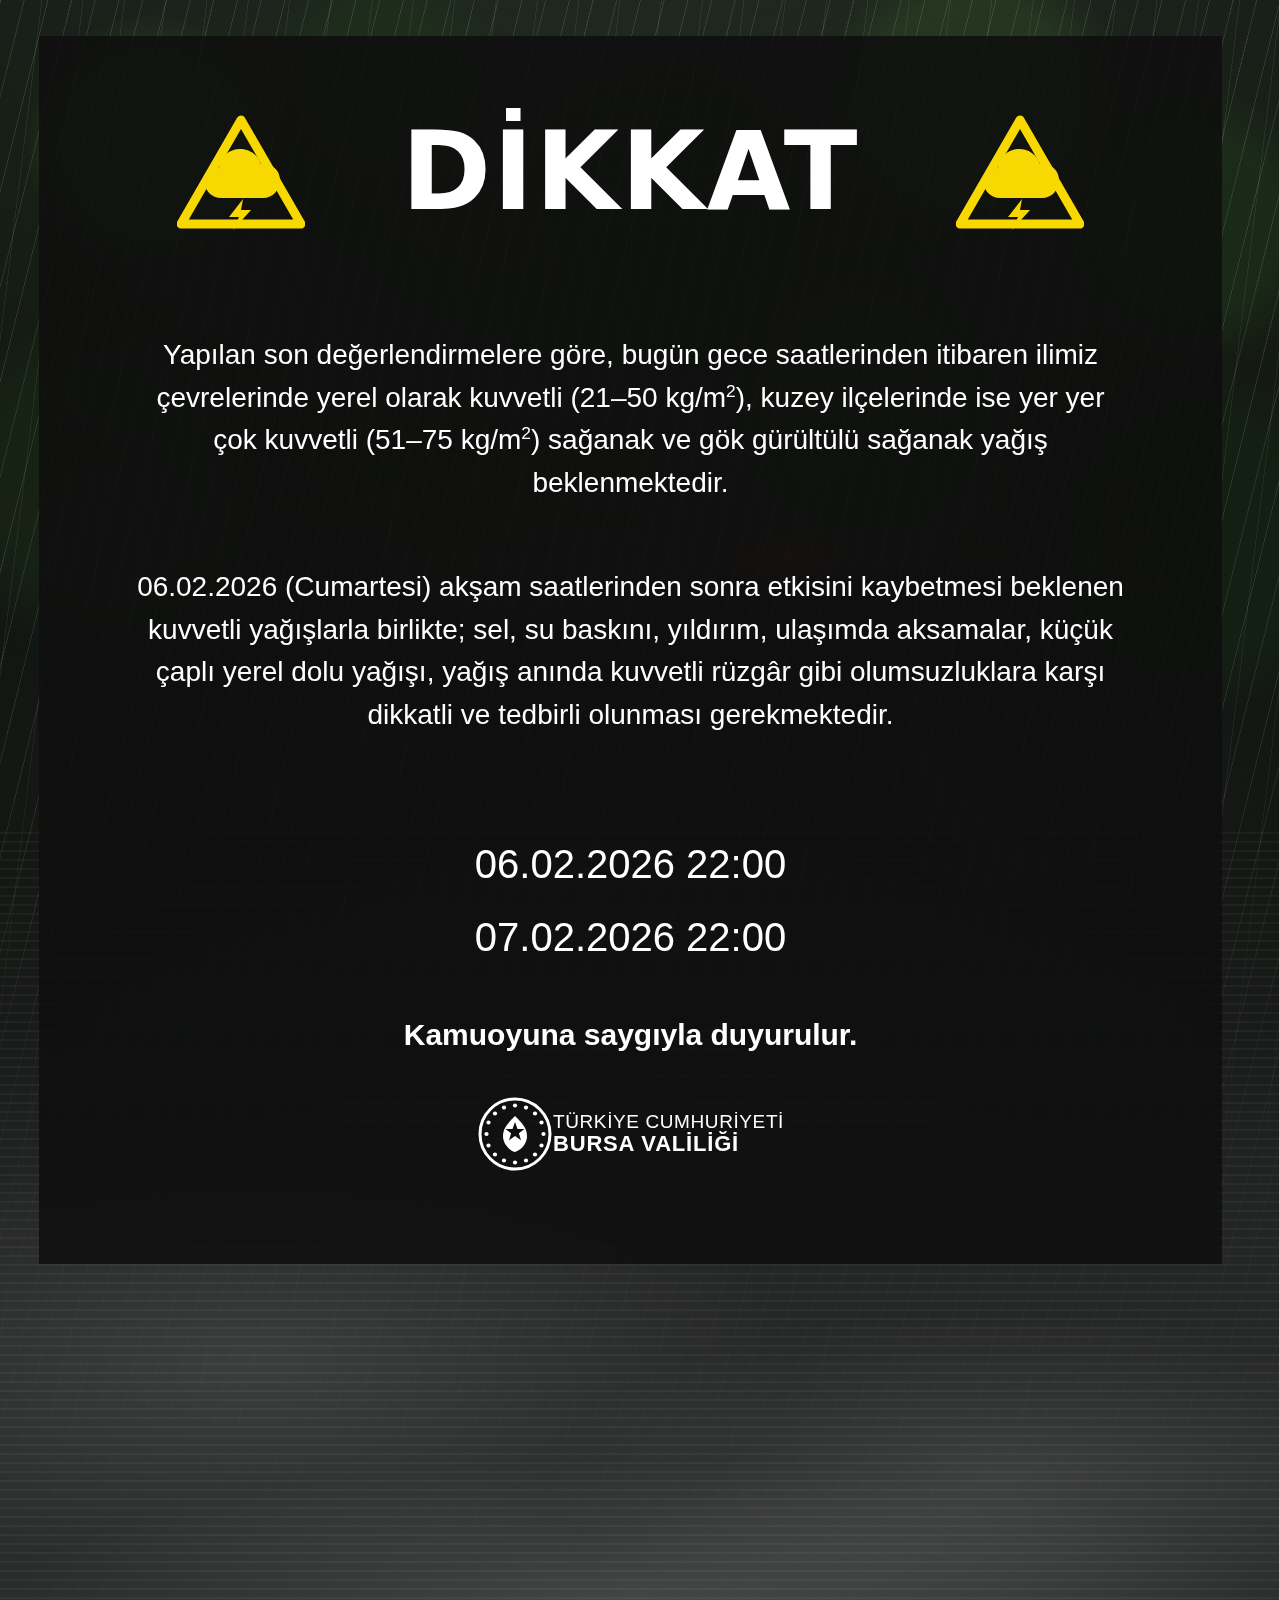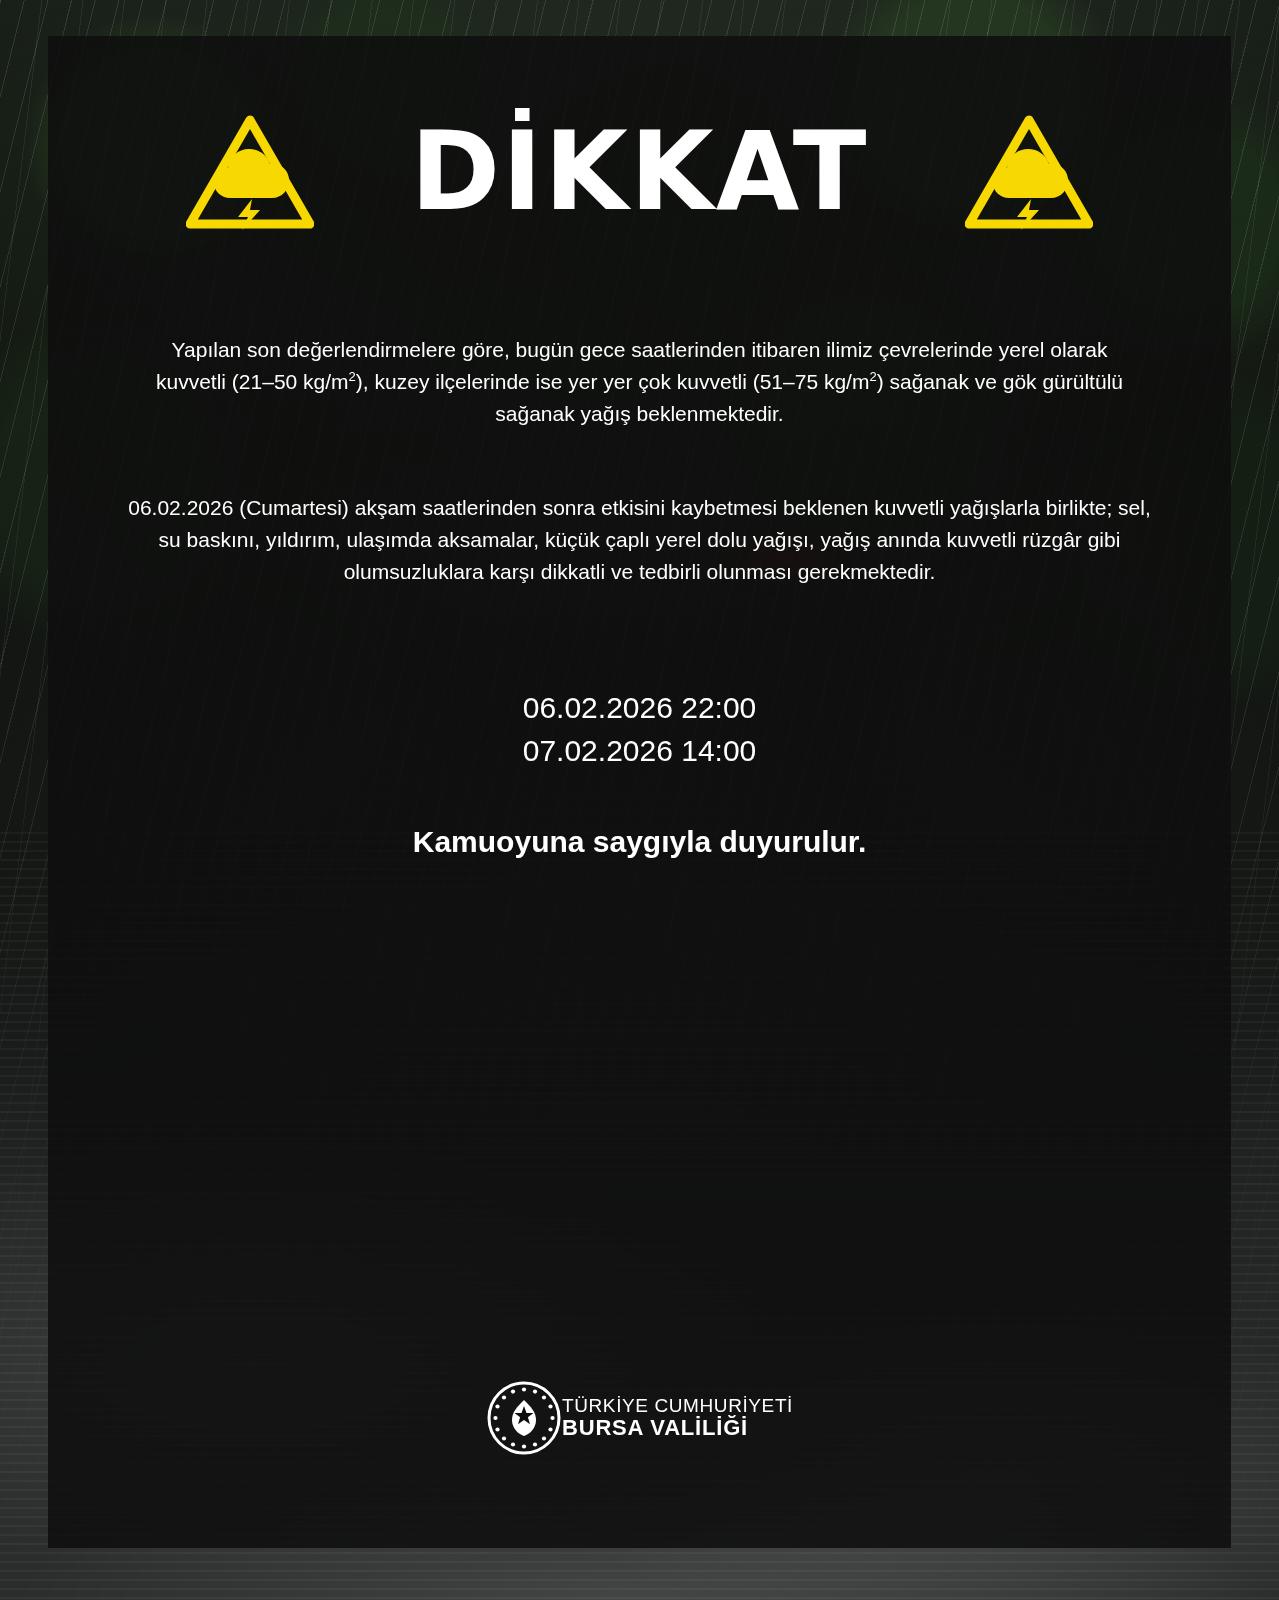--- a/index.html
+++ b/index.html
@@ -101,24 +101,24 @@
         rgba(255,255,255,0.07) 0px, rgba(255,255,255,0.07) 1px,
         transparent 1px, transparent 41px);
     mask-image: linear-gradient(to bottom, rgba(0,0,0,1) 0%, rgba(0,0,0,0.85) 45%, rgba(0,0,0,0.25) 70%, rgba(0,0,0,0.05) 100%);
     -webkit-mask-image: linear-gradient(to bottom, rgba(0,0,0,1) 0%, rgba(0,0,0,0.85) 45%, rgba(0,0,0,0.25) 70%, rgba(0,0,0,0.05) 100%);
     pointer-events: none;
   }
 
   
   .panel {
     position: absolute;
-    left: 48px;
+    left: 39px;
     top: 36px;
     width: 1183px;
-    height: 1512px;
+    height: 1228px;
     background: rgba(14,14,14,0.86);
     box-sizing: border-box;
     padding: 0;
   }
 
   
   .header {
     display: flex;
     align-items: center;
     justify-content: center;
@@ -141,21 +141,21 @@
     font-family: "DejaVu Sans", sans-serif;
   }
 
   
   .body-wrap {
     padding: 0 78px;
     margin-top: 104px;
   }
   p.para {
     color: #ffffff;
-    font-size: 21px;
+    font-size: 28px;
     line-height: 1.52;
     margin: 0;
     font-family: "Liberation Sans", sans-serif;
     font-weight: 400;
   }
   p.para-1 {
     text-align: center;
     padding: 0 16px;
   }
   p.para-2 {
@@ -171,23 +171,23 @@
     color: #ffffff;
   }
   .validity-title {
     font-size: 30px;
     text-decoration: underline;
     text-underline-offset: 5px;
     display: inline-block;
     margin: 0 0 6px 0;
   }
   .validity-line {
-    font-size: 30px;
+    font-size: 40px;
     line-height: 1.42;
-    margin: 0;
+    margin: 16px;
   }
 
   .closing {
     margin-top: 52px;
     text-align: center;
     color: #ffffff;
     font-size: 30px;
     font-weight: bold;
   }
 
@@ -253,21 +253,21 @@
     </div>
 
     <div class="body-wrap">
 
       <p class="para para-1"><span>Yapılan son değerlendirmelere göre, bugün gece saatlerinden itibaren ilimiz çevrelerinde yerel olarak kuvvetli (21–50 kg/m</span><span class="sup">2</span><span>), kuzey ilçelerinde ise yer yer çok kuvvetli (51–75 kg/m</span><span class="sup">2</span><span>) sağanak ve gök gürültülü sağanak yağış beklenmektedir.</span></p>
 
       <p class="para para-2">06.02.2026 (Cumartesi) akşam saatlerinden sonra etkisini kaybetmesi beklenen kuvvetli yağışlarla birlikte; sel, su baskını, yıldırım, ulaşımda aksamalar, küçük çaplı yerel dolu yağışı, yağış anında kuvvetli rüzgâr gibi olumsuzluklara karşı dikkatli ve tedbirli olunması gerekmektedir.</p>
 
       <div class="validity">
         <p class="validity-line">06.02.2026  22:00</p>
-        <p class="validity-line">07.02.2026  14:00</p>
+        <p class="validity-line">07.02.2026  22:00</p>
       </div>
 
       <div class="closing">Kamuoyuna saygıyla duyurulur.</div>
 
     </div>
 
     <div class="footer">
       <span class="emblem">
         <svg viewBox="0 0 76 76" width="76" height="76" aria-hidden="true">
           <circle cx="38" cy="38" r="35" fill="none" stroke="#ffffff" stroke-width="3"></circle>

